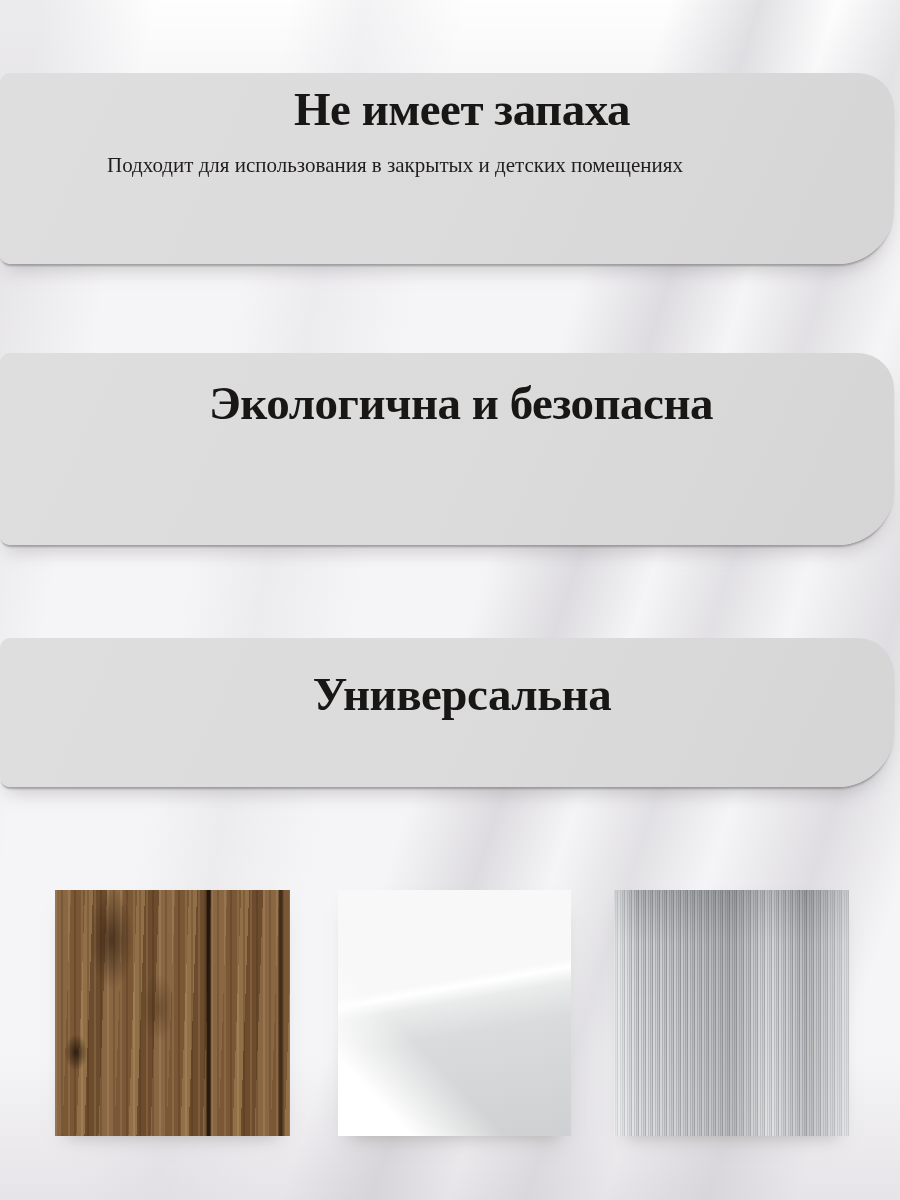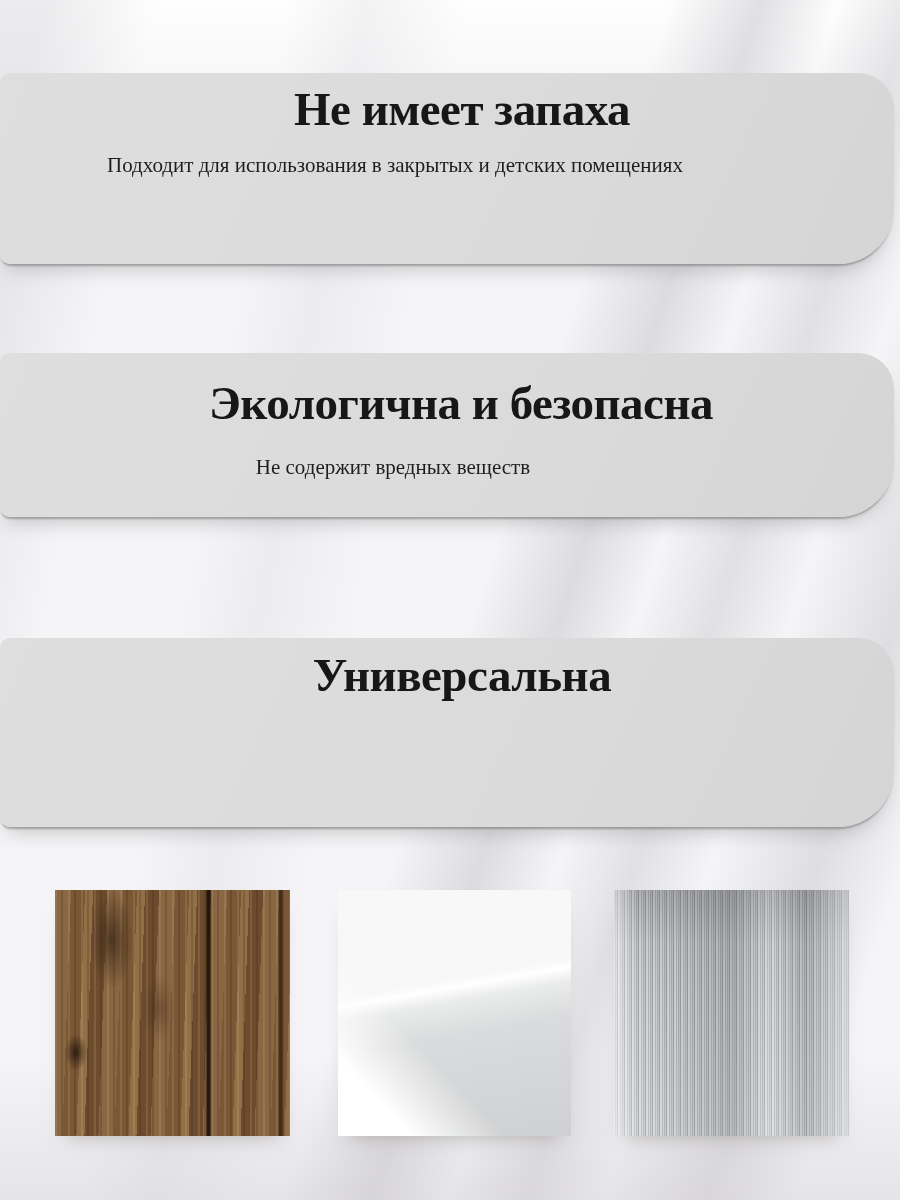--- a/index.html
+++ b/index.html
@@ -45,23 +45,23 @@
   .card h2 {
     font-size:47px; font-weight:700; line-height:1.2;
     color:#191716; letter-spacing:-0.5px;
   }
   .card p {
     font-size:21px; font-weight:400; line-height:1.38;
     color:#201e1d; max-width:730px;
   }
   .card-odorless   { top:73px;  height:191px; padding-top:8px;  }
   .card-odorless p { margin-top:14px; }
-  .card-eco        { top:353px; height:164px; padding-top:22px;padding-left:28px; }
+  .card-eco        { top:353px; height:192px; padding-top:22px;padding-left:28px; }
   .card-eco p      { margin-top:22px; }
-  .card-universal  { top:638px; height:189px; padding-top:9px; }
+  .card-universal  { top:638px; height:149px; padding-top:28px; }
   .card-universal p{ margin-top:16px; }
 
   .swatch {
     position:absolute; top:890px; height:246px; z-index:1;
     box-shadow:0 12px 18px -12px rgba(125,120,115,0.5);
   }
   .swatch-wood {
     left:55px; width:235px;
     background-color:#7d5b39;
     background-image:
@@ -110,21 +110,20 @@
 
 <main>
 
   <section class="card card-odorless">
     <h2>Не имеет запаха</h2>
     <p>Подходит для использования в закрытых и детских помещениях</p>
   </section>
 
   <section class="card card-eco">
     <h2>Экологична и безопасна</h2>
-    <p>Не содержит вредных веществ</p>
   </section>
 
   <section class="card card-universal">
     <h2>Универсальна</h2>
   </section>
 
   <div class="swatch swatch-wood"></div>
   <div class="swatch swatch-plastic"></div>
   <div class="swatch swatch-metal"></div>
 

